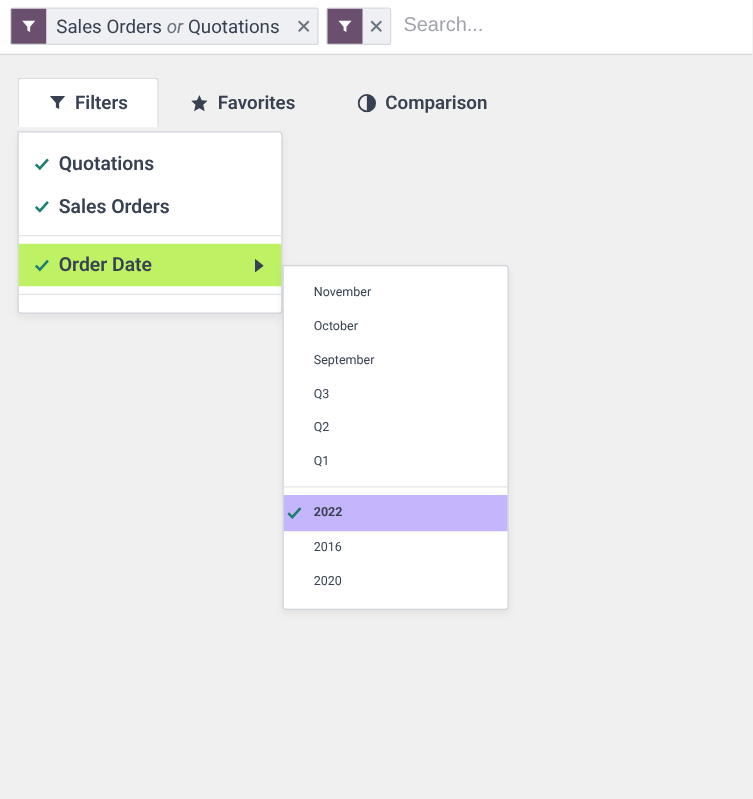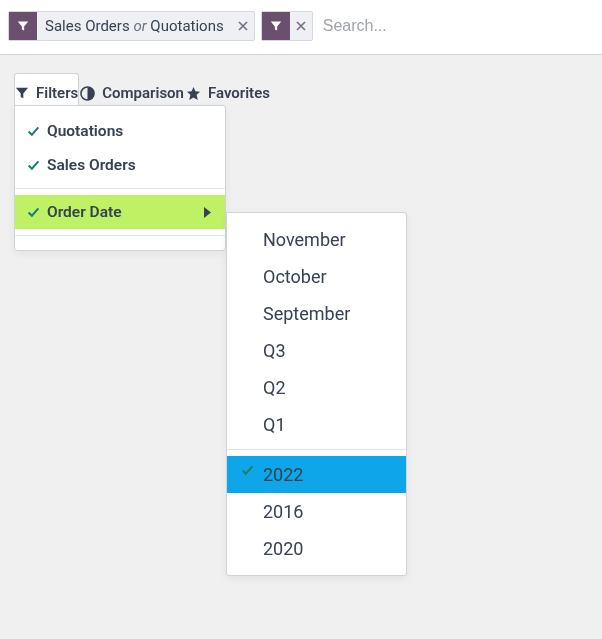--- a/index.html
+++ b/index.html
@@ -12,21 +12,21 @@
   height: 639px;
   overflow: hidden;
 }
 .search-bar {
   display: flex;
   align-items: center;
   gap: 6px;
   padding: 8px 8px 10px 8px;
   background: #fff;
   border-bottom: 1px solid #d5d5d5;
-  height: 55px;
+  height: 44px;
 }
 .facet-chip {
   display: inline-flex;
   align-items: center;
   background: #eef0f3;
   border: 1px solid #d7dadd;
   border-radius: 2px;
   height: 30px;
 }
 .facet-icon {
@@ -68,21 +68,21 @@
 .search-input::placeholder { color: #a0a4aa; }
 .tabs-row {
   display: flex;
   padding: 18px 14px 0 14px;
   gap: 0;
 }
 .tab {
   display: flex;
   align-items: center;
   gap: 7px;
-  padding: 10px 0;
+  padding: 10px 24px;
   font-weight: 600;
   color: #374151;
   cursor: pointer;
   border: 1px solid transparent;
   border-bottom: none;
   background: transparent;
 }
 .tab.active {
   background: #fff;
   border: 1px solid #cfd4d9;
@@ -134,28 +134,29 @@
   margin: 6px 0;
 }
 .submenu {
   left: 226px;
   top: 212px;
   width: 181px;
   padding: 8px 0;
 }
 .sub-item {
   display: flex;
-  padding: 8px 14px 8px 14px;
-  cursor: pointer;
-  font-size: 18px;
+  align-items: center;
+  padding: 8px 14px 8px 2px;
+  cursor: pointer;
+  font-size: 10px;
   color: #374151;
   position: relative;
 }
 .sub-item .check-slot { width: 22px; }
-.sub-item.selected-bg { background: #0ea5e9; font-weight: 400; }
+.sub-item.selected-bg { background: #c4b5fd; font-weight: 700; }
 svg { display: block; }
 </style>
 </head>
 <body>
 
 <div class="search-bar">
   <div class="facet-chip">
     <span class="facet-icon">
       <svg width="12" height="12" viewBox="0 0 16 16" fill="currentColor">
           <path d="M1 2h14l-5.5 6.5V14l-3-1.5V8.5L1 2z"></path>
@@ -191,34 +192,34 @@
   <div class="tab active">
     <span class="tab-icon">
       <svg width="14" height="14" viewBox="0 0 16 16" fill="currentColor">
           <path d="M1 2h14l-5.5 6.5V14l-3-1.5V8.5L1 2z"></path>
         </svg>
     </span>
     <span>Filters</span>
   </div>
   <div class="tab">
     <span class="tab-icon">
+      <svg width="15" height="15" viewBox="0 0 16 16" fill="currentColor">
+          <path d="M8 1l2 4.5 5 .5-3.7 3.3L12.5 15 8 12.3 3.5 15l1.2-5.7L1 6l5-.5L8 1z"></path>
+        </svg>
+    </span>
+    <span>Favorites</span>
+  </div>
+  <div class="tab">
+    <span class="tab-icon">
       <svg width="15" height="15" viewBox="0 0 16 16">
           <circle cx="8" cy="8" r="7" fill="none" stroke="currentColor" stroke-width="1.6"></circle>
           <path d="M8 1 A7 7 0 0 1 8 15 Z" fill="currentColor"></path>
         </svg>
     </span>
     <span>Comparison</span>
-  </div>
-  <div class="tab">
-    <span class="tab-icon">
-      <svg width="15" height="15" viewBox="0 0 16 16" fill="currentColor">
-          <path d="M8 1l2 4.5 5 .5-3.7 3.3L12.5 15 8 12.3 3.5 15l1.2-5.7L1 6l5-.5L8 1z"></path>
-        </svg>
-    </span>
-    <span>Favorites</span>
   </div>
 </div>
 
 <div class="dropdown filters-dropdown">
   <div class="menu-item bold">
     <span class="check-slot">
       <svg width="13" height="13" viewBox="0 0 16 16" fill="none" stroke="currentColor" stroke-width="2.5">
           <path d="M2 8 L6 12 L14 3"></path>
         </svg>
     </span>

